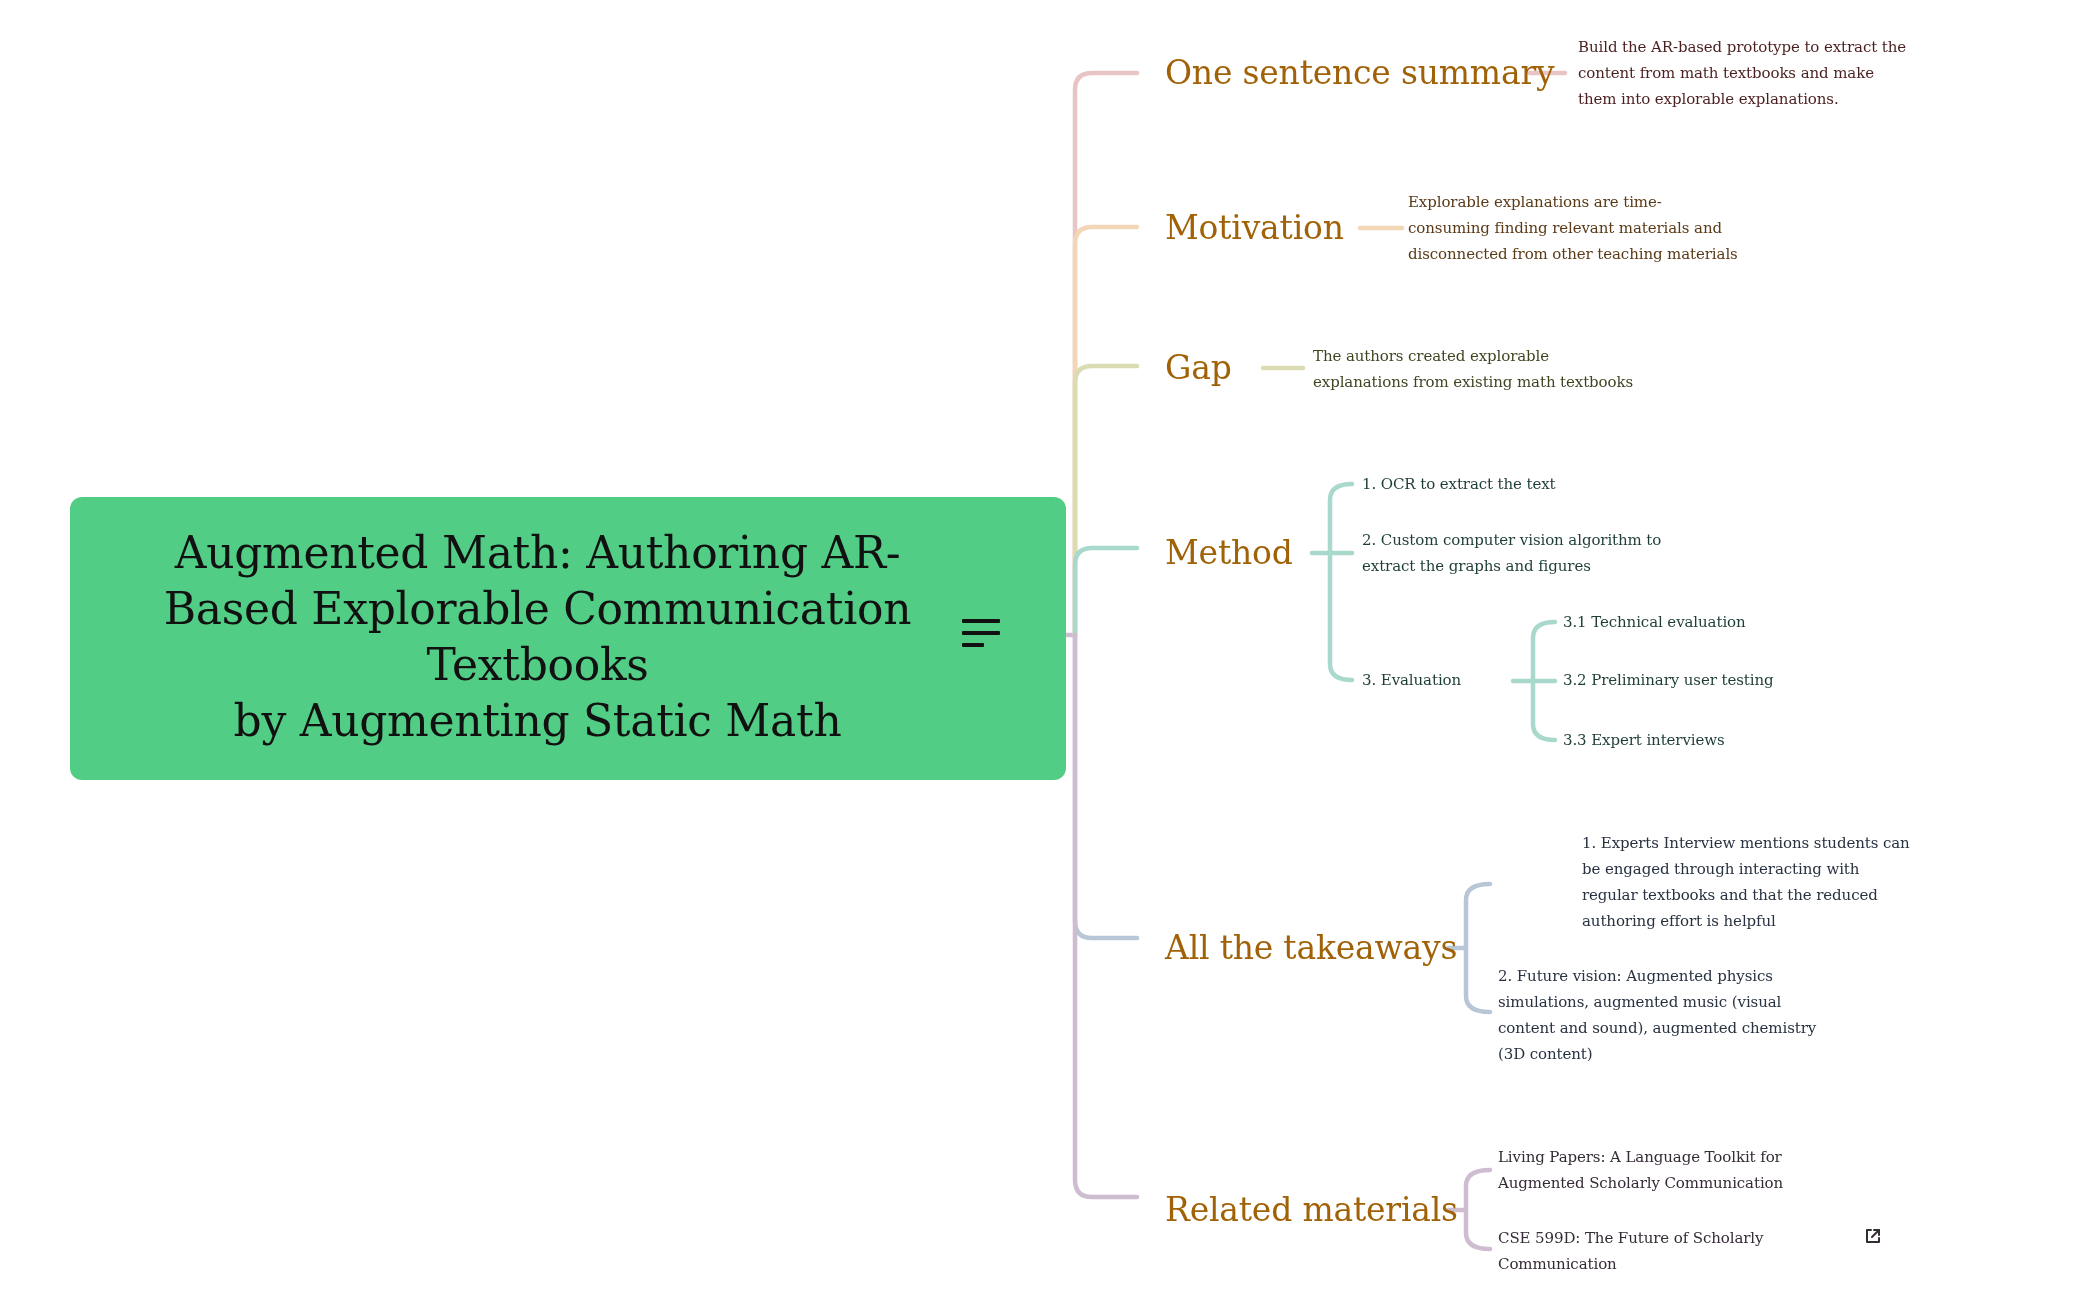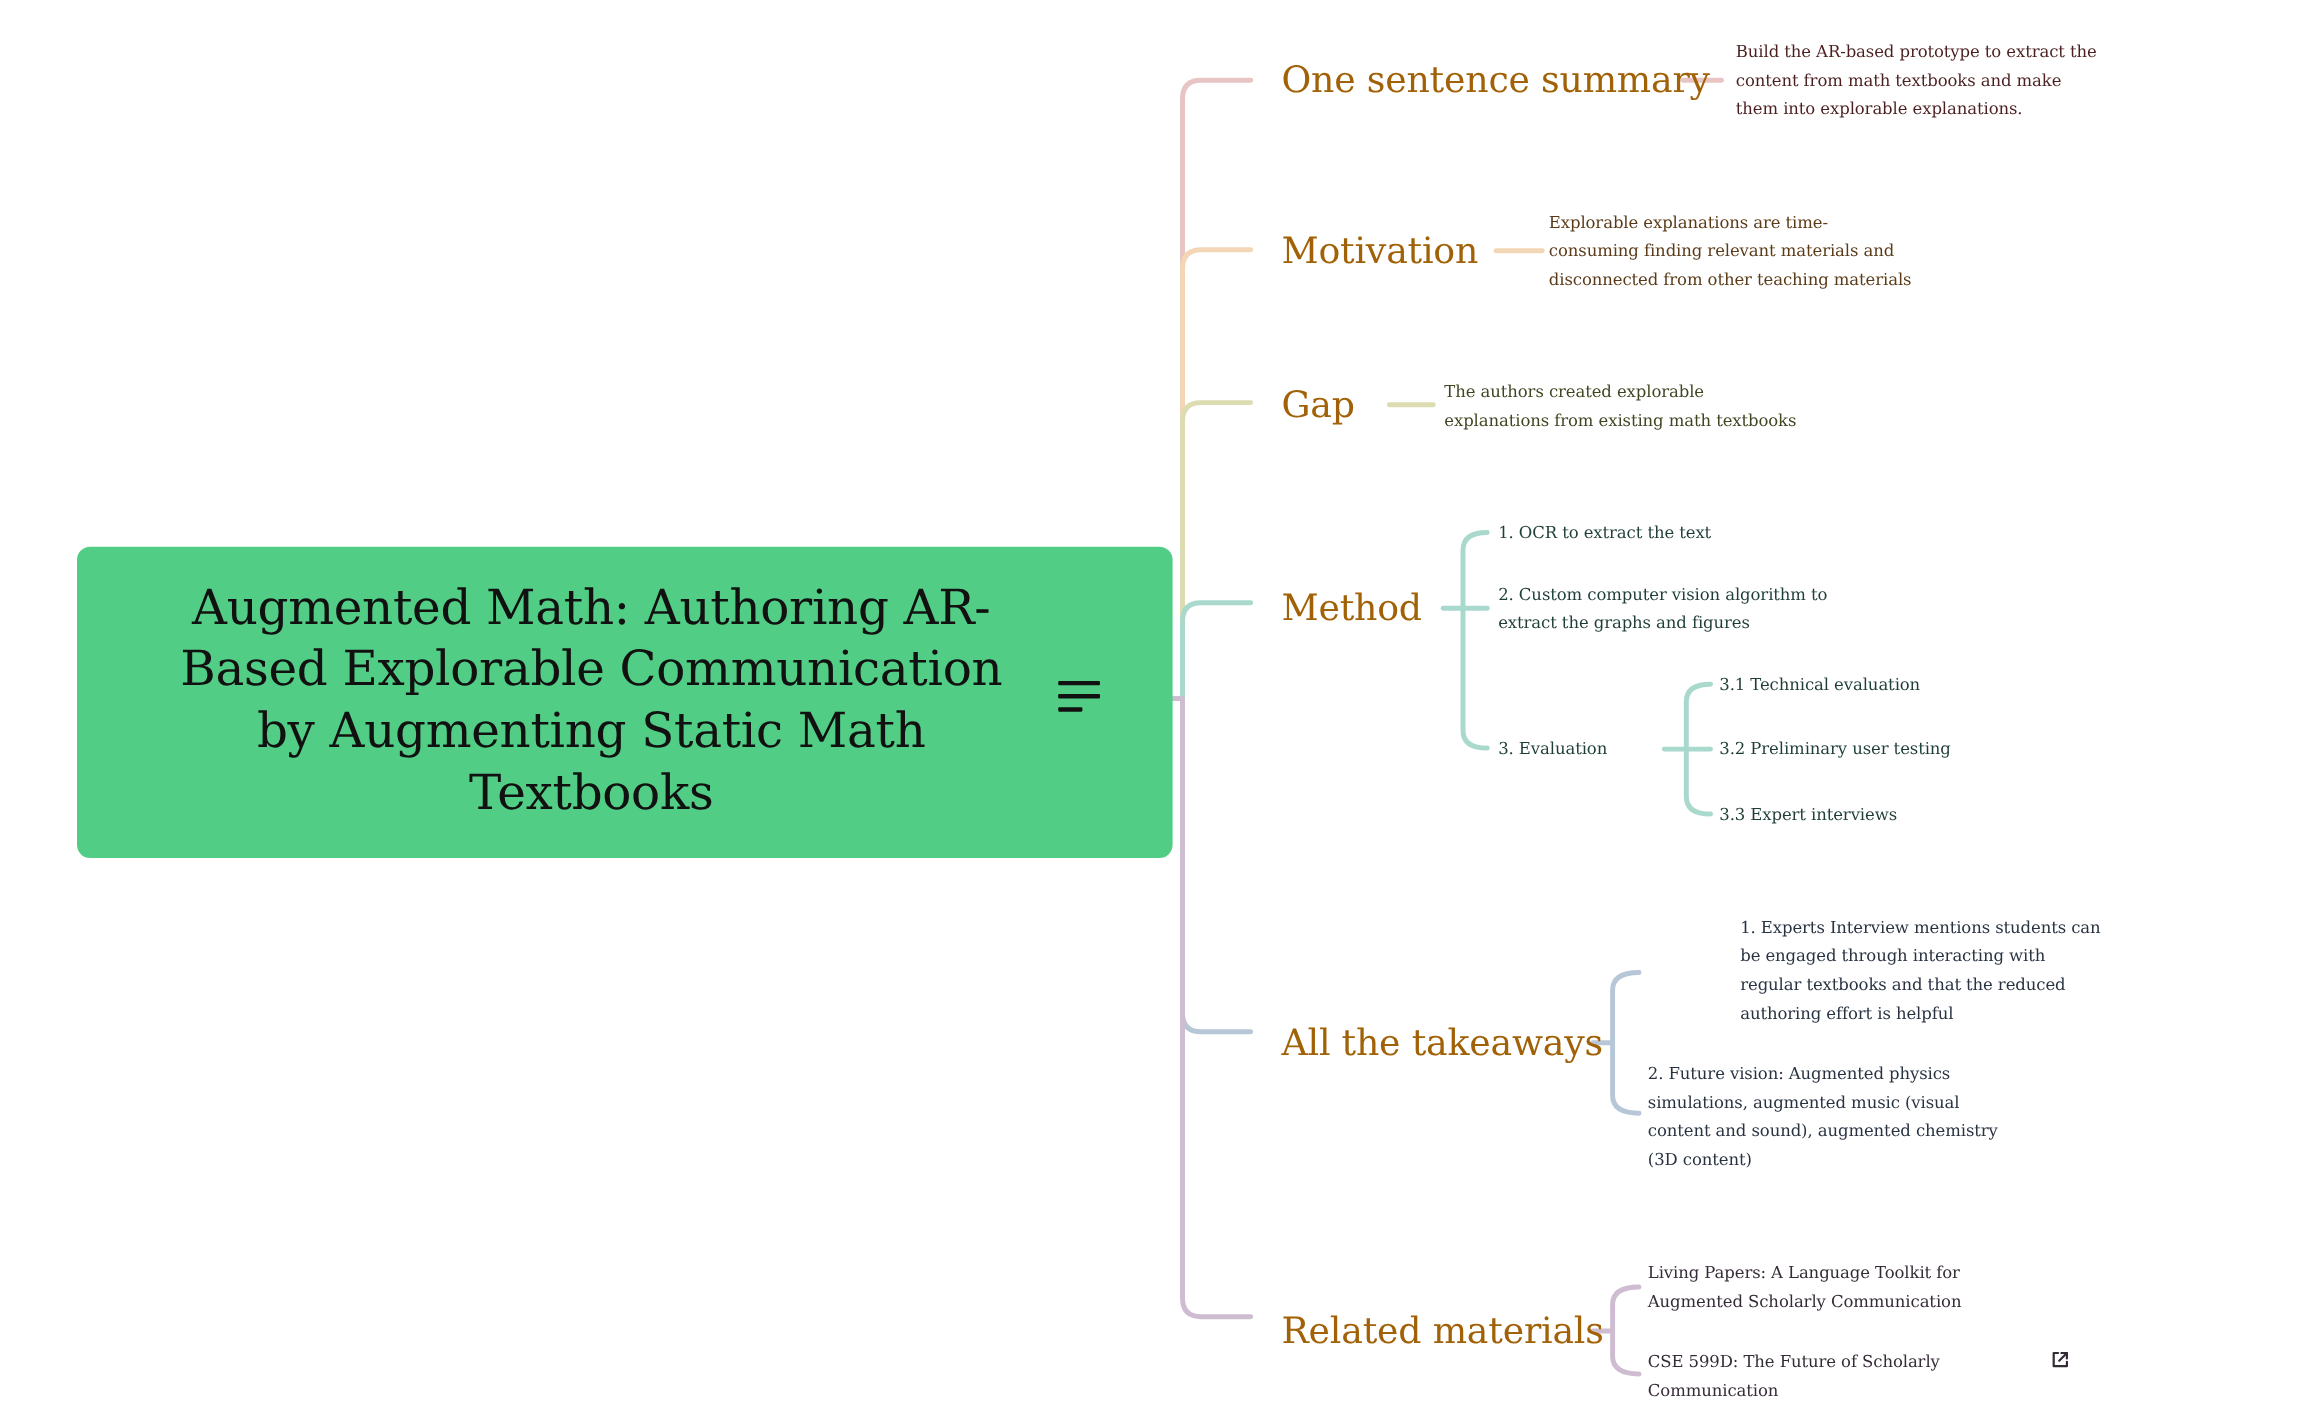--- a/index.html
+++ b/index.html
@@ -54,22 +54,22 @@
 
     <path d="M1448 1210 H1466" stroke="#cebdd0"></path>
     <path d="M1490 1170 Q1466 1170 1466 1186 V1233 Q1466 1249 1490 1249" stroke="#cebdd0"></path>
   </g>
 </svg>
 
 <div class="root-box"></div>
 <div class="root-title">
   <div>Augmented Math: Authoring AR-</div>
   <div>Based Explorable Communication</div>
+  <div>Textbooks</div>
   <div>by Augmenting Static Math</div>
-  <div>Textbooks</div>
 </div>
 <div class="notes-icon">
   <span style="top:4px; width:38px;"></span>
   <span style="top:16px; width:38px;"></span>
   <span style="top:28px; width:22px;"></span>
 </div>
 
 <div class="branch-label" style="left:1165px; top:55px;">One sentence summary</div>
 <div class="leaf c-summary" style="left:1578px; top:34px;">Build the AR-based prototype to extract the
 content from math textbooks and make

